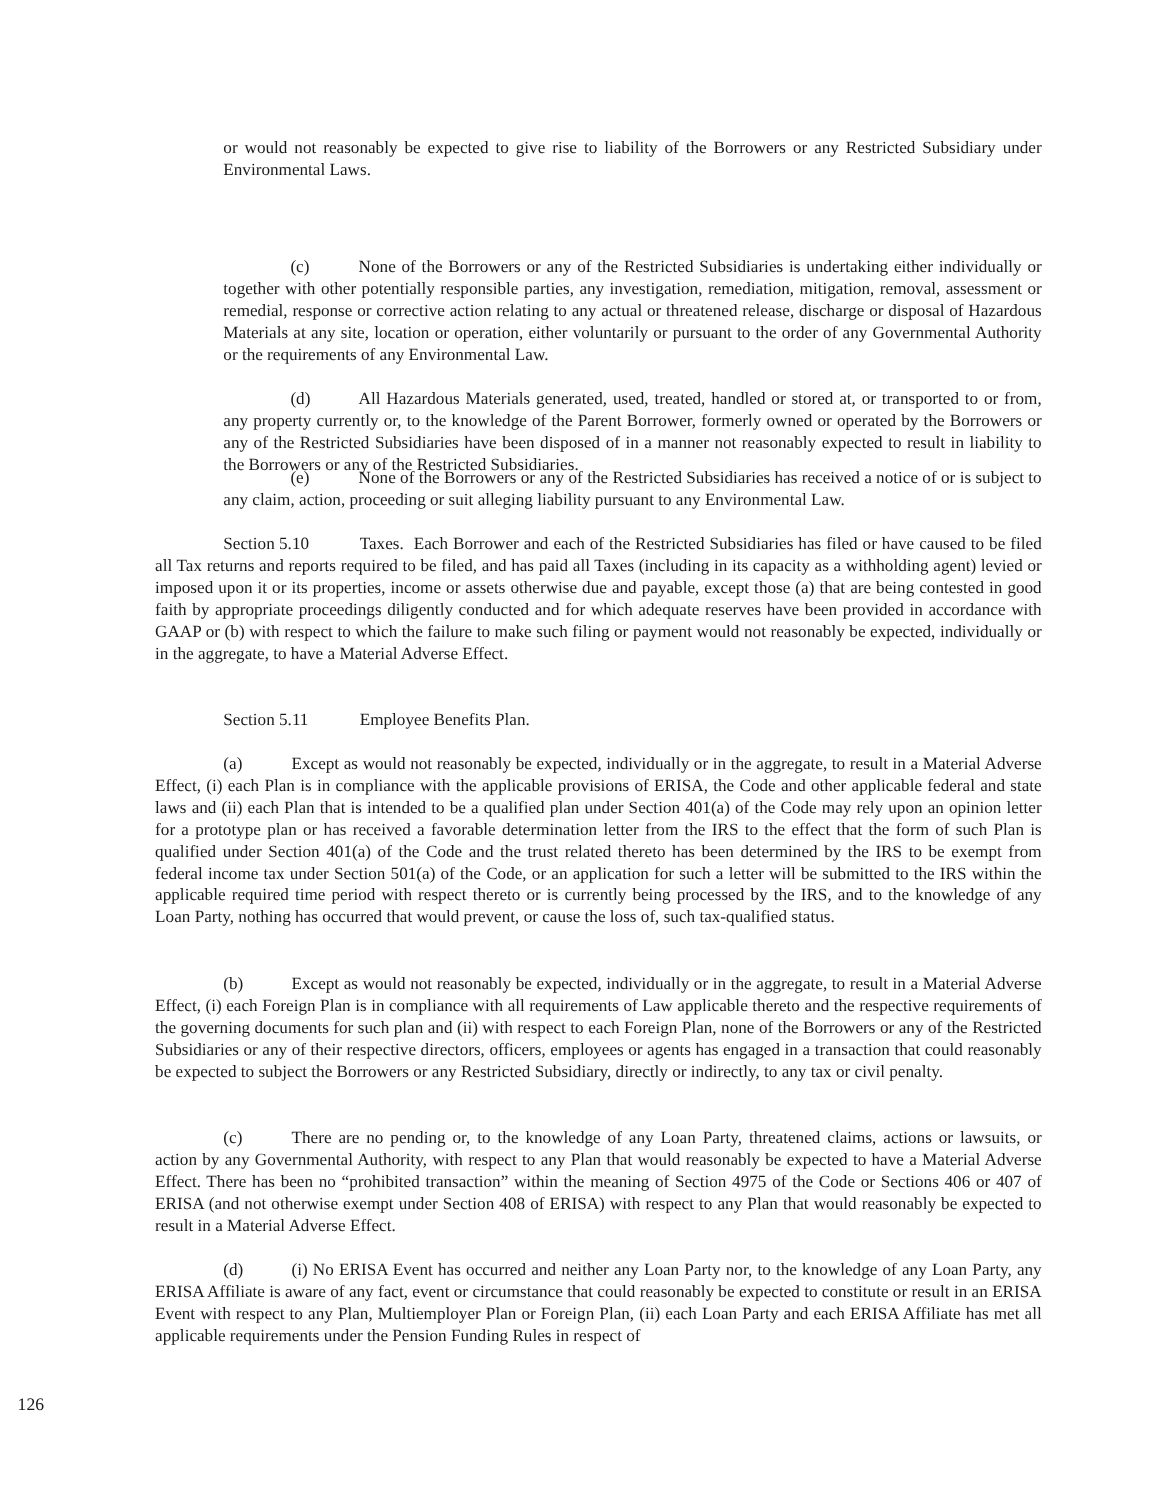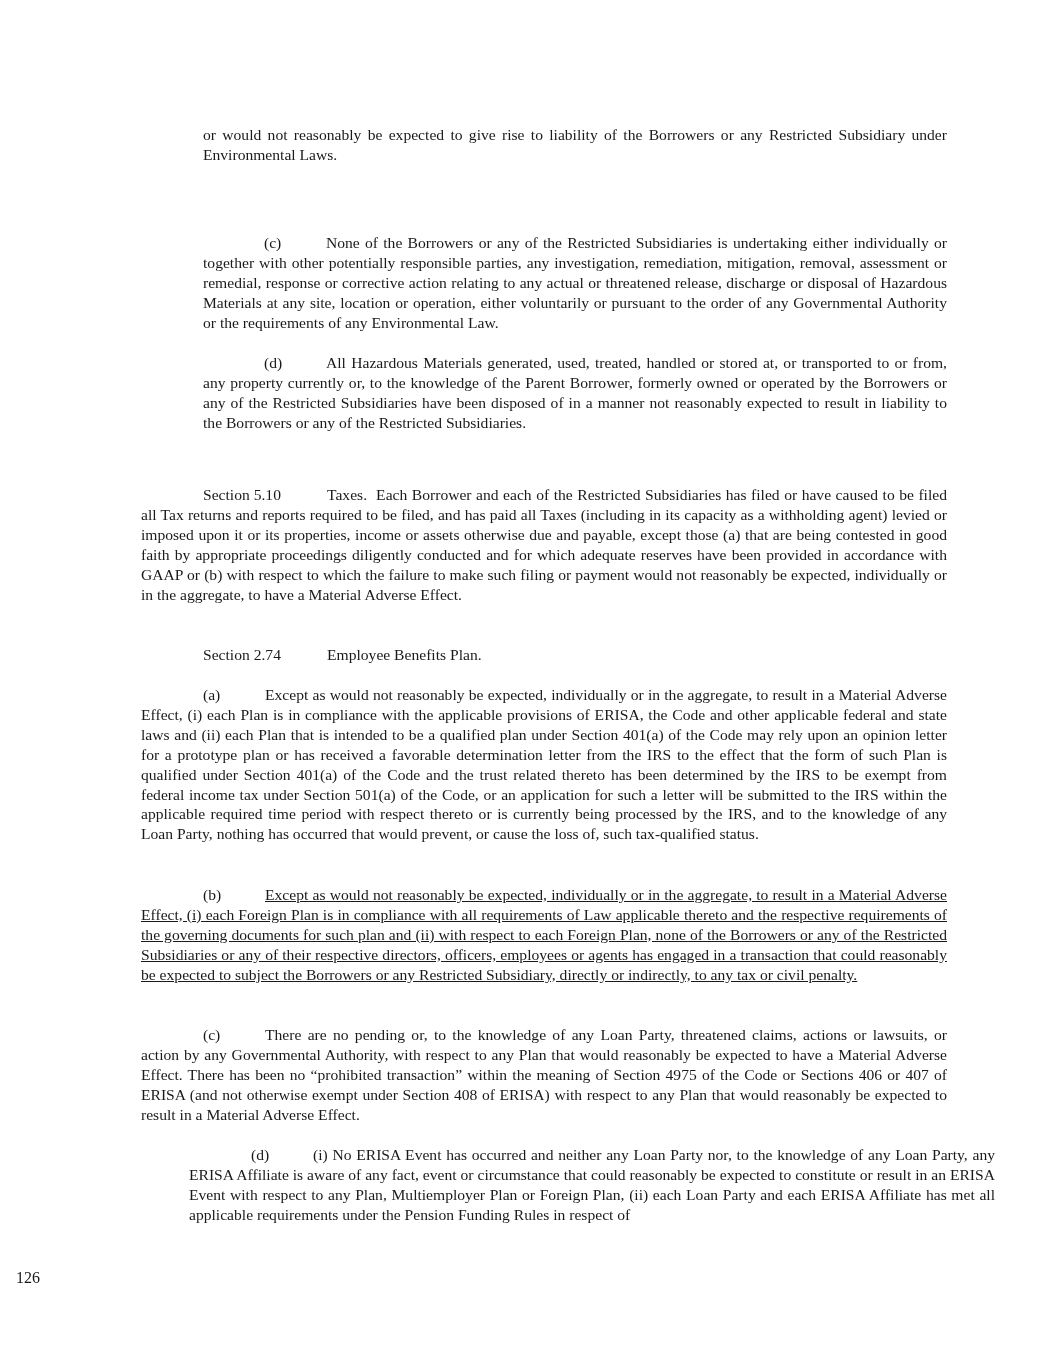--- a/index.html
+++ b/index.html
@@ -61,40 +61,43 @@
   </p>
 
   <p class="para indent-block" style="top:185px;margin-top:48px;">
     <span class="tab1"></span><span class="marker" style="width:62px;">(c)</span><span>None of the Borrowers or any of the Restricted Subsidiaries is undertaking either individually or together with other potentially responsible parties, any investigation, remediation, mitigation, removal, assessment or remedial, response or corrective action relating to any actual or threatened release, discharge or disposal of Hazardous Materials at any site, location or operation, either voluntarily or pursuant to the order of any Governmental Authority or the requirements of any Environmental Law.</span>
   </p>
 
   <p class="para indent-block" style="top:325px;margin-top:28px;">
     <span class="tab1"></span><span class="marker" style="width:62px;">(d)</span><span>All Hazardous Materials generated, used, treated, handled or stored at, or transported to or from, any property currently or, to the knowledge of the Parent Borrower, formerly owned or operated by the Borrowers or any of the Restricted Subsidiaries have been disposed of in a manner not reasonably expected to result in liability to the Borrowers or any of the Restricted Subsidiaries.</span>
   </p>
 
+  <p class="para indent-block" style="top:425px;">
+    <span class="tab1"></span><span class="marker" style="width:62px;">(e)</span><span>None of the Borrowers or any of the Restricted Subsidiaries has received a notice of or is subject to any claim, action, proceeding or suit alleging liability pursuant to any Environmental Law.</span>
+  </p>
 
   <p class="para full-block" style="top:485px;">
     <span style="display:inline-block;width:62px;"></span><span class="marker" style="width:124px;">Section 5.10</span><span class="heading-underline">Taxes</span><span>.</span>&nbsp; <span>Each Borrower and each of the Restricted Subsidiaries has filed or have caused to be filed all Tax returns and reports required to be filed, and has paid all Taxes (including in its capacity as a withholding agent) levied or imposed upon it or its properties, income or assets otherwise due and payable, except those (a) that are being contested in good faith by appropriate proceedings diligently conducted and for which adequate reserves have been provided in accordance with GAAP or (b) with respect to which the failure to make such filing or payment would not reasonably be expected, individually or in the aggregate, to have a Material Adverse Effect.</span>
   </p>
 
   <p class="para full-block" style="top:645px;">
-    <span style="display:inline-block;width:62px;"></span><span class="marker" style="width:124px;">Section 2.74</span><span class="heading-underline">Employee Benefits Plan</span><span>.</span>
+    <span style="display:inline-block;width:62px;"></span><span class="marker" style="width:124px;">Section 5.11</span><span class="heading-underline">Employee Benefits Plan</span><span>.</span>
   </p>
 
   <p class="para full-block" style="top:685px;">
     <span style="display:inline-block;width:62px;"></span><span class="marker" style="width:62px;">(a)</span><span>Except as would not reasonably be expected, individually or in the aggregate, to result in a Material Adverse Effect, (i) each Plan is in compliance with the applicable provisions of ERISA, the Code and other applicable federal and state laws and (ii) each Plan that is intended to be a qualified plan under Section 401(a) of the Code may rely upon an opinion letter for a prototype plan or has received a favorable determination letter from the IRS to the effect that the form of such Plan is qualified under Section 401(a) of the Code and the trust related thereto has been determined by the IRS to be exempt from federal income tax under Section 501(a) of the Code, or an application for such a letter will be submitted to the IRS within the applicable required time period with respect thereto or is currently being processed by the IRS, and to the knowledge of any Loan Party, nothing has occurred that would prevent, or cause the loss of, such tax-qualified status.</span>
   </p>
 
-  <p class="para full-block" style="top:885px;text-decoration:underline;">
+  <p class="para full-block" style="top:885px;">
     <span style="display:inline-block;width:62px;"></span><span class="marker" style="width:62px;">(b)</span><span>Except as would not reasonably be expected, individually or in the aggregate, to result in a Material Adverse Effect, (i) each Foreign Plan is in compliance with all requirements of Law applicable thereto and the respective requirements of the governing documents for such plan and (ii) with respect to each Foreign Plan, none of the Borrowers or any of the Restricted Subsidiaries or any of their respective directors, officers, employees or agents has engaged in a transaction that could reasonably be expected to subject the Borrowers or any Restricted Subsidiary, directly or indirectly, to any tax or civil penalty.</span>
   </p>
 
   <p class="para full-block" style="top:1025px;">
     <span style="display:inline-block;width:62px;"></span><span class="marker" style="width:62px;">(c)</span><span>There are no pending or, to the knowledge of any Loan Party, threatened claims, actions or lawsuits, or action by any Governmental Authority, with respect to any Plan that would reasonably be expected to have a Material Adverse Effect.  There has been no “prohibited transaction” within the meaning of Section 4975 of the Code or Sections 406 or 407 of ERISA (and not otherwise exempt under Section 408 of ERISA) with respect to any Plan that would reasonably be expected to result in a Material Adverse Effect.</span>
   </p>
 
-  <p class="para full-block" style="top:1145px;margin-left:48px;">
+  <p class="para full-block" style="top:1145px;">
     <span style="display:inline-block;width:62px;"></span><span class="marker" style="width:62px;">(d)</span><span>(i) No ERISA Event has occurred and neither any Loan Party nor, to the knowledge of any Loan Party, any ERISA Affiliate is aware of any fact, event or circumstance that could reasonably be expected to constitute or result in an ERISA Event with respect to any Plan, Multiemployer Plan or Foreign Plan, (ii) each Loan Party and each ERISA Affiliate has met all applicable requirements under the Pension Funding Rules in respect of</span>
   </p>
 
   <div class="page-number">126</div>
 
 </div>
 
 </body></html>

